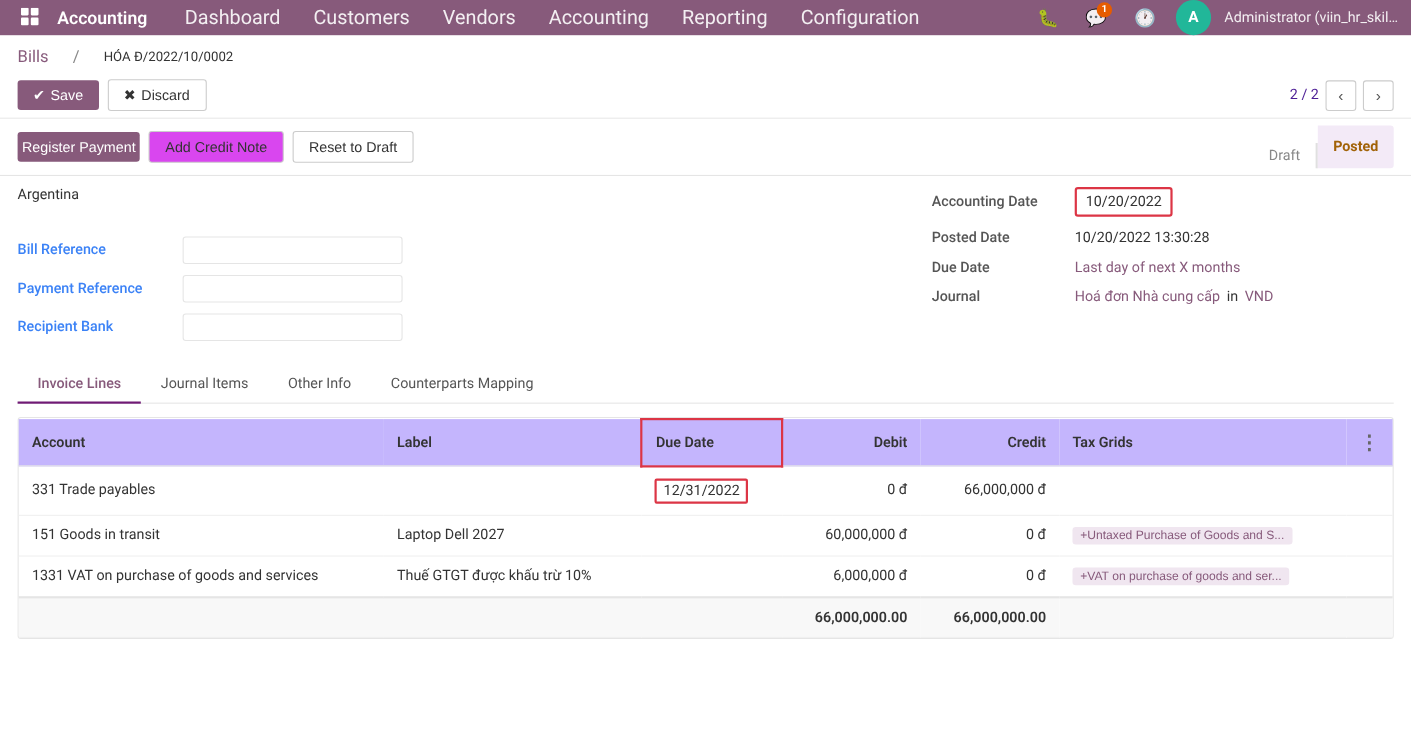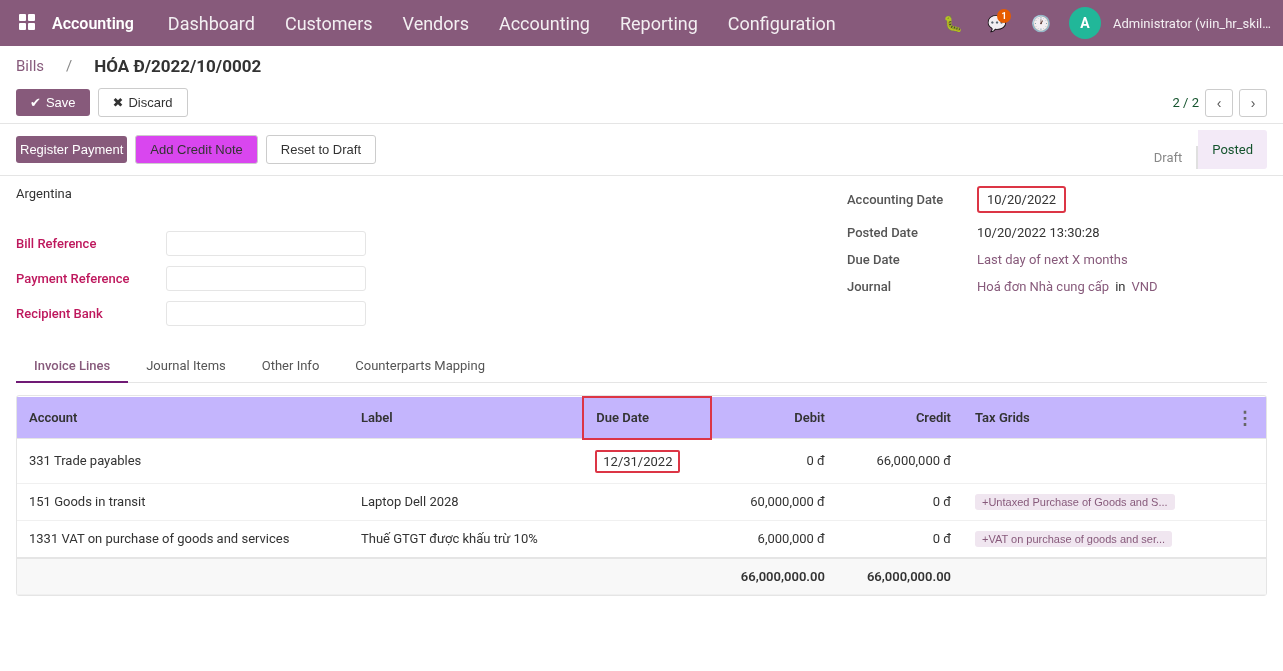--- a/index.html
+++ b/index.html
@@ -4,21 +4,21 @@
   <style>
     * { box-sizing: border-box; margin: 0; padding: 0; }
     body { font-family: -apple-system, BlinkMacSystemFont, 'Segoe UI', Roboto, sans-serif; font-size: 13px; color: #333; background: #fff; }
 
     
     .top-nav {
       display: flex;
       align-items: center;
       background: #875a7b;
       color: #fff;
-      height: 46px;
+      height: 32px;
       padding: 0 10px;
       gap: 0;
     }
     .nav-app-icon {
       display: flex; align-items: center; justify-content: center;
       width: 36px; height: 36px; margin-right: 6px; cursor: pointer;
     }
     .nav-app-title {
       font-size: 16px; font-weight: 600; margin-right: 20px; color: #fff;
     }
@@ -55,39 +55,39 @@
 
     
     .breadcrumb-bar {
       padding: 10px 16px 6px;
       display: flex; align-items: center; gap: 22px;
     }
     .breadcrumb-link {
       color: #875a7b; cursor: pointer; font-size: 15px;
     }
     .breadcrumb-sep { color: #888; font-size: 15px; }
-    .breadcrumb-current { color: #333; font-size: 17px; font-weight: 700; }
+    .breadcrumb-current { color: #333; font-size: 12px; font-weight: 400; }
 
     
     .action-bar {
       display: flex; align-items: center; padding: 6px 16px; gap: 8px;
       border-bottom: 1px solid #e5e5e5;
     }
     .btn-save {
       background: #875a7b; color: #fff; border: none; padding: 6px 14px;
       border-radius: 3px; cursor: pointer; font-size: 13px; display: flex; align-items: center; gap: 5px;
     }
     .btn-discard {
       background: #fff; color: #333; border: 1px solid #ccc; padding: 6px 14px;
       border-radius: 3px; cursor: pointer; font-size: 13px; display: flex; align-items: center; gap: 5px;
     }
     .page-nav {
       margin-left: auto; display: flex; align-items: center; gap: 6px;
     }
-    .page-num { font-size: 13px; color: #14532d; }
+    .page-num { font-size: 13px; color: #4c1d95; }
     .page-btn {
       background: #fff; border: 1px solid #ccc; width: 28px; height: 28px;
       display: flex; align-items: center; justify-content: center;
       cursor: pointer; border-radius: 3px; font-size: 14px; color: #555;
     }
 
     
     .status-bar {
       display: flex; align-items: center; padding: 6px 16px; gap: 8px;
       border-bottom: 1px solid #e5e5e5; background: #fff;
@@ -102,40 +102,40 @@
     }
     .btn-reset {
       background: #fff; color: #333; border: 1px solid #ccc; padding: 6px 14px;
       border-radius: 3px; cursor: pointer; font-size: 13px;
     }
     .status-spacer { flex: 1; }
     .status-draft {
       padding: 4px 14px; color: #888; font-size: 13px; border-right: 2px solid #e0e0e0;
     }
     .status-posted {
-      padding: 12px 14px; color: #14532d; font-size: 13px; font-weight: 400;
+      padding: 12px 14px; color: #a16207; font-size: 13px; font-weight: 700;
       background: #f3eaf7; border-radius: 0 3px 3px 0;
     }
     .status-pipeline {
       display: flex; align-items: flex-end;
     }
 
     
     .form-area {
       padding: 10px 16px;
       display: flex; gap: 30px;
     }
     .form-left { flex: 1; }
     .form-right { min-width: 420px; }
 
     .form-row {
       display: flex; align-items: center; margin-bottom: 10px;
     }
     .form-label {
-      width: 150px; color: #be185d; font-size: 13px; font-weight: 500; flex-shrink: 0;
+      width: 150px; color: #3b82f6; font-size: 13px; font-weight: 500; flex-shrink: 0;
     }
     .form-value {
       color: #333; font-size: 13px;
     }
 
     
     .field-highlighted {
       border: 2px solid #dc3545; border-radius: 3px; padding: 4px 8px;
       display: inline-block;
     }
@@ -346,21 +346,21 @@
           <span style="border:2px solid #dc3545; border-radius:2px; padding:2px 6px; display:inline-block;">12/31/2022</span>
         </td>
         <td class="td-right">0 đ</td>
         <td class="td-right">66,000,000 đ</td>
         <td></td>
         <td></td>
       </tr>
 
       <tr>
         <td>151 Goods in transit</td>
-        <td>Laptop Dell 2028</td>
+        <td>Laptop Dell 2027</td>
         <td></td>
         <td class="td-right">60,000,000 đ</td>
         <td class="td-right">0 đ</td>
         <td>
           <button class="tag-btn">+Untaxed Purchase of Goods and S...</button>
         </td>
         <td></td>
       </tr>
 
       <tr>

